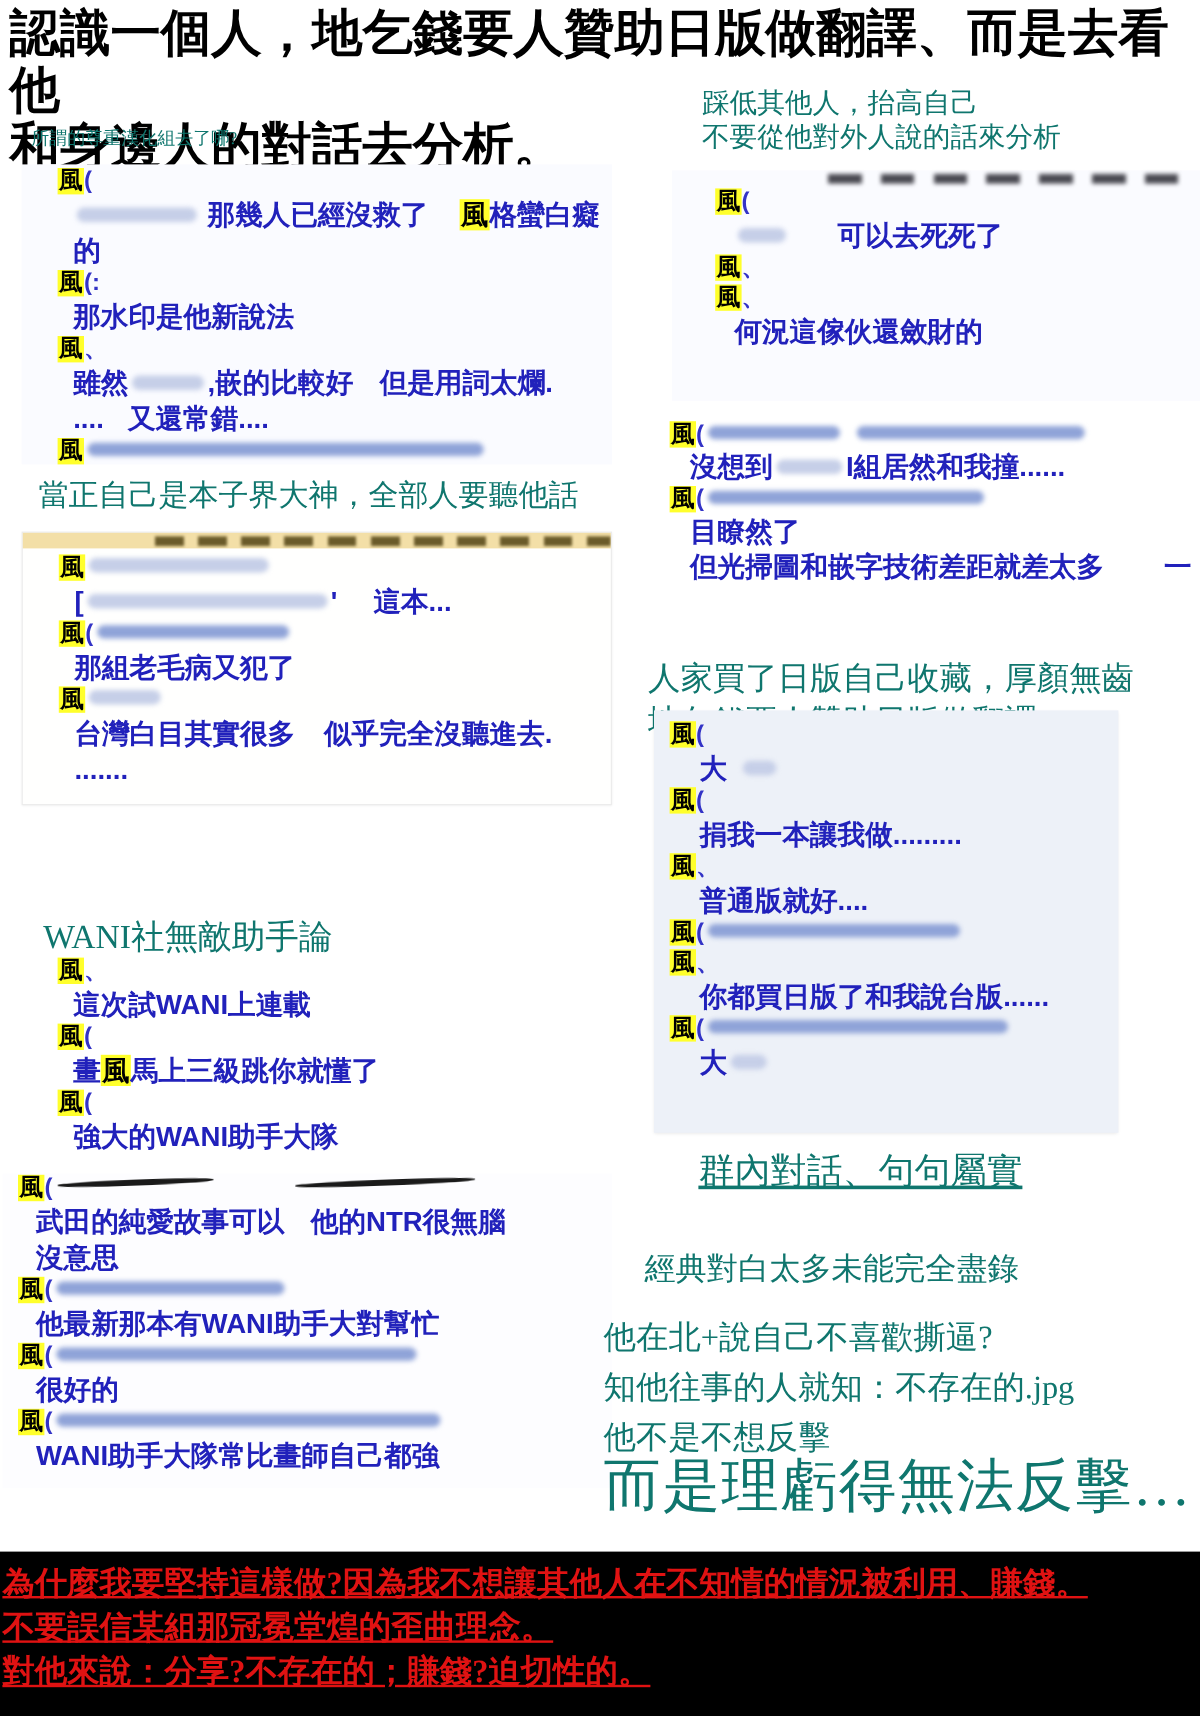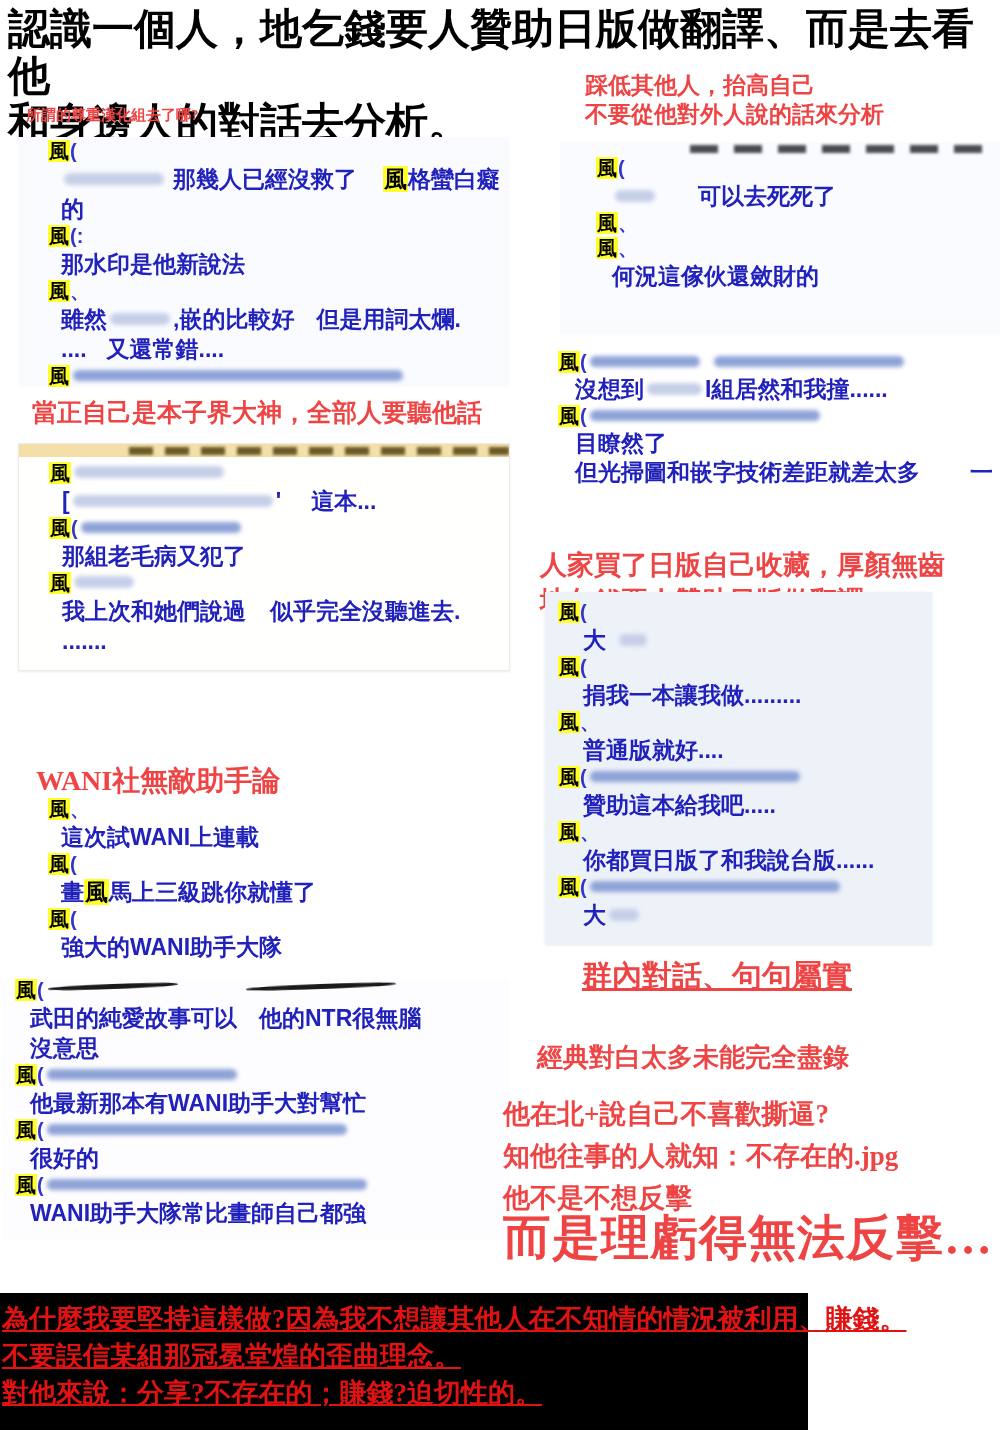--- a/index.html
+++ b/index.html
@@ -3,22 +3,22 @@
 <meta charset="utf-8">
 <style>
   html,body{margin:0;padding:0;background:#888;}
   .canvas{position:relative;width:1000px;height:1430px;background:#ffffff;overflow:hidden;
           font-family:"Liberation Sans",sans-serif;}
   
   .headline{position:absolute;left:8px;top:6px;width:988px;color:#000;
             font-family:"Liberation Serif","DejaVu Serif",serif;font-weight:bold;
             font-size:42px;line-height:1.12;letter-spacing:0px;}
   
-  .ann{position:absolute;color:#ef4444;font-family:"Liberation Serif","DejaVu Serif",serif;
-       font-weight:bold;white-space:nowrap;}
+  .ann{position:absolute;color:#0f766e;font-family:"Liberation Serif","DejaVu Serif",serif;
+       font-weight:normal;white-space:nowrap;}
   #ann-respect{left:26px;top:106px;font-size:15px;}
   #ann-belittle{left:585px;top:72px;font-size:23px;line-height:1.25;}
   #ann-selfgod{left:32px;top:396px;font-size:25px;}
   #ann-beg{left:540px;top:503px;font-size:27px;line-height:1.35;white-space:normal;width:450px;margin-top:44px;}
   #ann-wani{left:36px;top:762px;font-size:28px;}
   #ann-real{left:582px;top:956px;font-size:30px;text-decoration:underline;}
   #ann-classic{left:537px;top:1040px;font-size:26px;}
   #ann-nofight{left:503px;top:1094px;font-size:27px;line-height:1.55;}
   #ann-cannot{left:503px;top:1206px;font-size:48px;letter-spacing:1px;}
   
@@ -47,21 +47,21 @@
   .bblur{background:#8fa3d8;height:11px;}
   .gap{display:inline-block;}
   .scr{display:inline-block;height:5px;background:#1a1a1a;border-radius:50% 40% 50% 40%;
        filter:blur(0.6px);transform:rotate(-2deg);margin:0 4px;vertical-align:8px;}
   .topbar-tan{height:13px;margin-left:-30px;margin-bottom:4px;background:#f3dfa7;position:relative;overflow:hidden;}
   .topbar-tan:before{content:"";position:absolute;left:110px;top:3px;width:380px;height:8px;
        background:repeating-linear-gradient(90deg,#6b5b2a 0 24px,transparent 24px 36px);filter:blur(1.5px);}
   .topbar-dashes{position:absolute;top:3px;left:130px;width:300px;height:8px;
        background:repeating-linear-gradient(90deg,#4a4a52 0 28px,transparent 28px 44px);filter:blur(1.8px);}
   
-  .footer{position:absolute;left:0;top:1293px;width:808px;height:137px;background:#000;
+  .footer{position:absolute;left:0;top:1293px;width:1000px;height:137px;background:#000;
           padding-top:8px;box-sizing:border-box;}
   .footer .fline{color:#e01212;font-family:"Liberation Serif","DejaVu Serif",serif;
           font-weight:bold;font-size:27px;line-height:37px;padding-left:2px;
           text-decoration:underline;white-space:nowrap;}
 </style>
 </head>
 <body>
 
 <div class="canvas">
 
@@ -91,21 +91,21 @@
 
   <div class="ann" id="ann-selfgod">當正自己是本子界大神，全部人要聽他話</div>
 
   <div class="shot" id="shot-1">
       <div class="topbar-tan"></div>
       <div class="line nick"><span class="hl">風</span><span class="blur" style="width: 150px;"></span></div>
       <div class="line msg"><span class="ct">[</span><span class="blur" style="width: 200px;"></span><span class="ct">'</span><span class="gap" style="width: 30px;"></span><span class="ct">這本...</span></div>
       <div class="line nick"><span class="hl">風</span><span class="ct">(</span><span class="blur bblur" style="width: 160px;"></span></div>
       <div class="line msg"><span class="ct">那組老毛病又犯了</span></div>
       <div class="line nick"><span class="hl">風</span><span class="blur" style="width: 60px;"></span></div>
-      <div class="line msg"><span class="ct">我上次和她們說過</span><span class="gap" style="width: 24px;"></span><span class="ct">似乎完全沒聽進去.</span></div>
+      <div class="line msg"><span class="ct">台灣白目其實很多</span><span class="gap" style="width: 24px;"></span><span class="ct">似乎完全沒聽進去.</span></div>
       <div class="line msg"><span class="ct">.......</span></div>
     </div>
 
   <div class="shot" id="shot-4">
       <div class="topbar-dashes"></div>
       <div class="line nick"><span class="hl">風</span><span class="ct">(</span></div>
       <div class="line msg"><span class="blur" style="width: 40px;"></span><span class="gap" style="width: 40px;"></span><span class="ct">可以去死死了</span></div>
       <div class="line nick"><span class="hl">風</span><span class="ct">、</span></div>
       <div class="line nick"><span class="hl">風</span><span class="ct">、</span></div>
       <div class="line msg"><span class="ct">何況這傢伙還斂財的</span></div>
@@ -125,21 +125,20 @@
   </div>
 
   <div class="shot" id="shot-6">
       <div class="line nick"><span class="hl">風</span><span class="ct">(</span></div>
       <div class="line msg"><span class="ct">大</span><span class="gap" style="width: 10px;"></span><span class="blur" style="width: 28px;"></span></div>
       <div class="line nick"><span class="hl">風</span><span class="ct">(</span></div>
       <div class="line msg"><span class="ct">捐我一本讓我做.........</span></div>
       <div class="line nick"><span class="hl">風</span><span class="ct">、</span></div>
       <div class="line msg"><span class="ct">普通版就好....</span></div>
       <div class="line nick"><span class="hl">風</span><span class="ct">(</span><span class="blur bblur" style="width: 210px;"></span></div>
-      <div class="line msg"><span class="ct">贊助這本給我吧.....</span></div>
       <div class="line nick"><span class="hl">風</span><span class="ct">、</span></div>
       <div class="line msg"><span class="ct">你都買日版了和我說台版......</span></div>
       <div class="line nick"><span class="hl">風</span><span class="ct">(</span><span class="blur bblur" style="width: 250px;"></span></div>
       <div class="line msg"><span class="ct">大</span><span class="blur" style="width: 30px;"></span></div>
     </div>
 
   <div class="ann" id="ann-wani">WANI社無敵助手論</div>
 
   <div class="shot" id="shot-2">
       <div class="line nick"><span class="hl">風</span><span class="ct">、</span></div>

